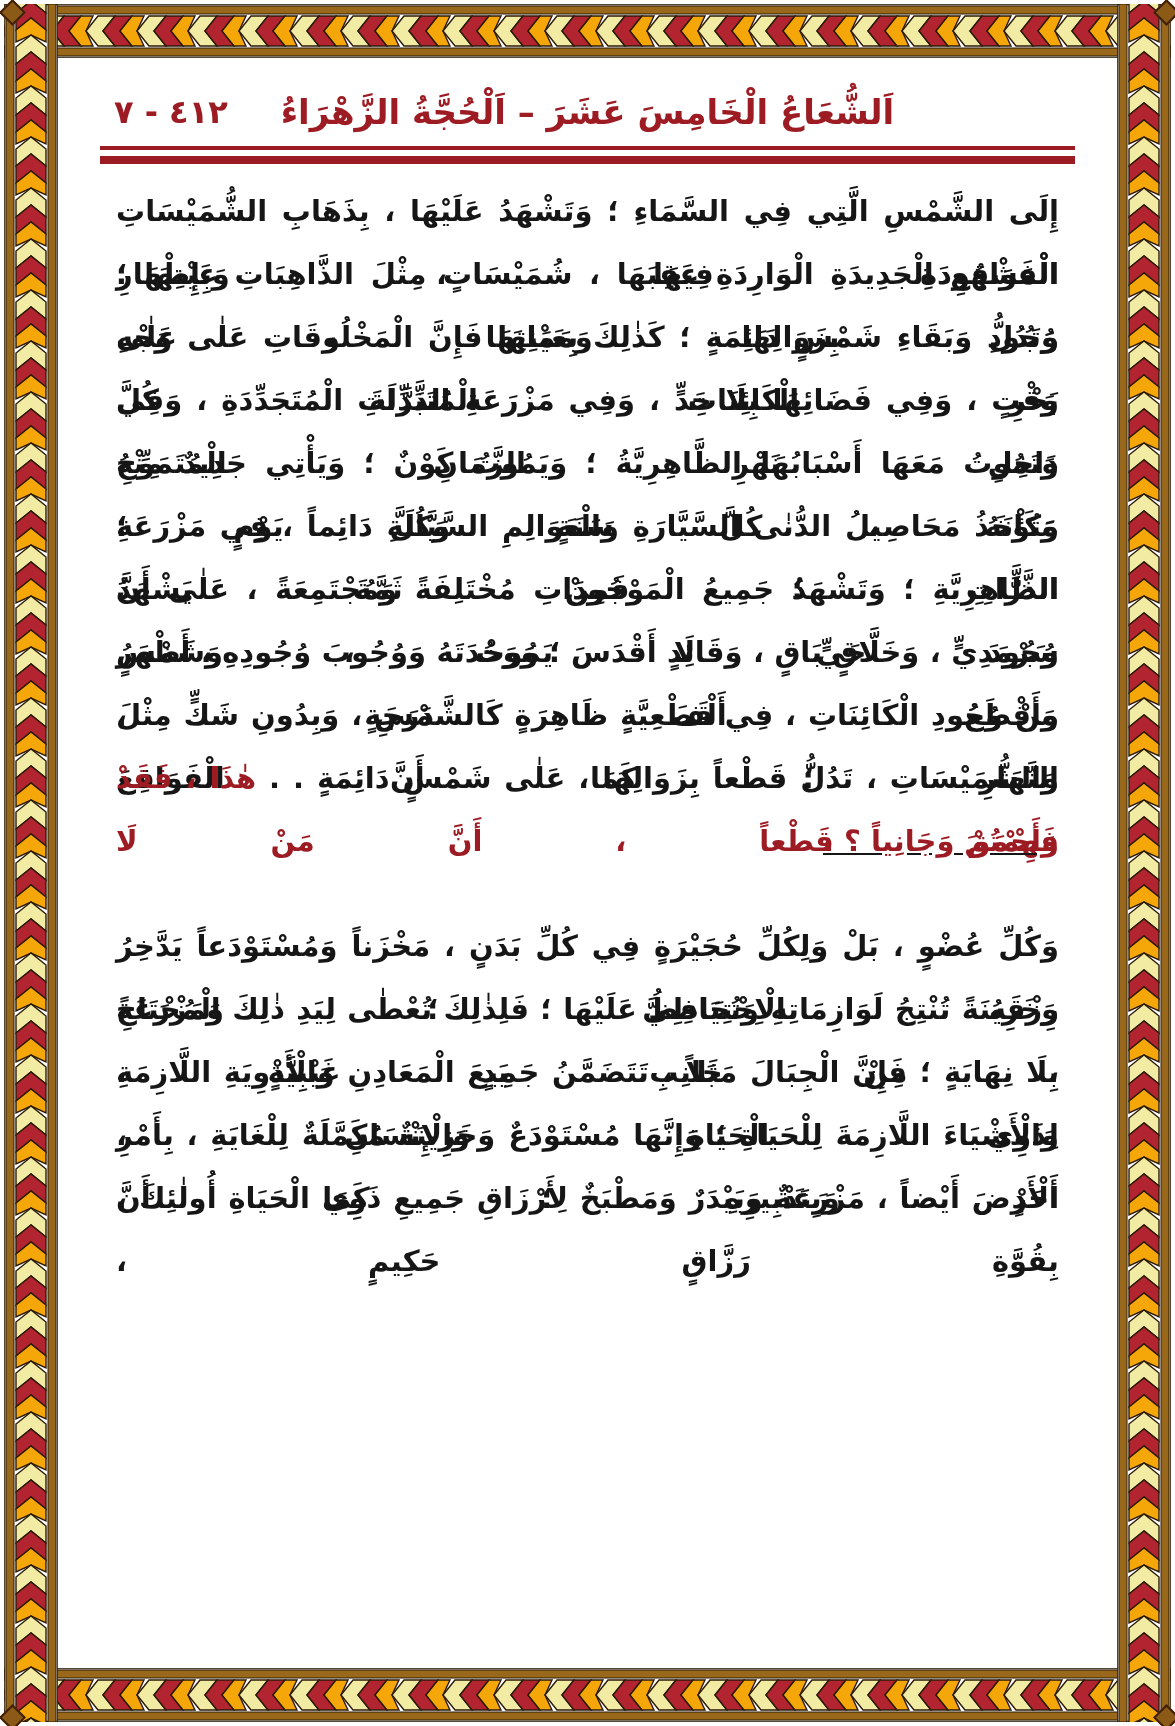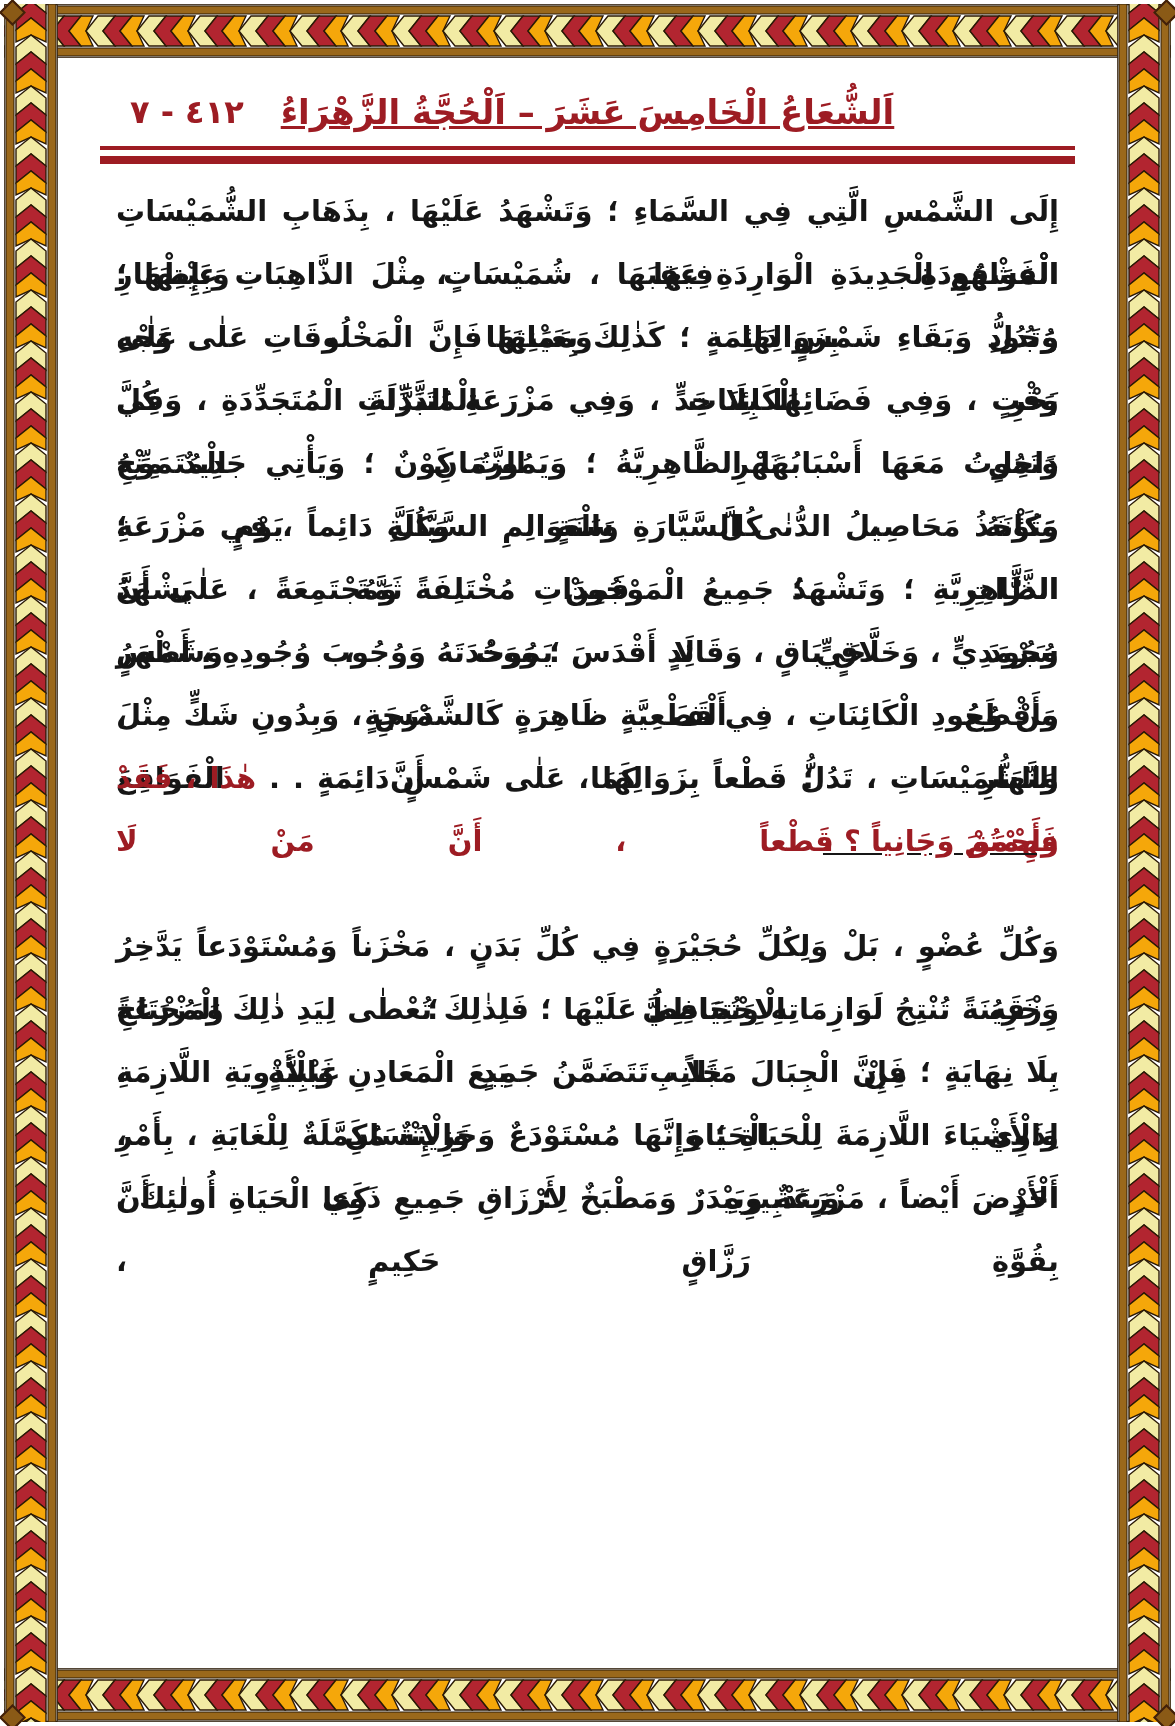--- a/index.html
+++ b/index.html
@@ -16,24 +16,24 @@
   .corner{
     position:absolute; width:15px; height:15px; background:#8a5a16;
     border:2px solid #42200a; transform:rotate(45deg);
   }
   #content{
     position:absolute; top:84px; left:100px; width:975px; direction:rtl;
   }
   #header-row{position:relative; height:56px;}
   #page-title{
     text-align:center; font-size:34px; font-weight:bold; color:var(--red);
-    line-height:56px; white-space:nowrap;text-decoration:underline;
+    line-height:56px; white-space:nowrap;
   }
   #page-number{
-    position:absolute; left:30px; top:0; font-size:32px; font-weight:bold;
+    position:absolute; left:14px; top:0; font-size:32px; font-weight:bold;
     color:var(--red); line-height:56px;
   }
   #header-rule{
     margin-top:6px; height:18px; box-sizing:border-box;
     border-top:4px solid var(--red); border-bottom:8px solid var(--red);
   }
   #text-body{margin-top:16px; color:var(--ink); font-weight:bold; font-size:29px;}
   .para{margin:16px;}
   .para + .para{margin-top:42px;}
   .line{

